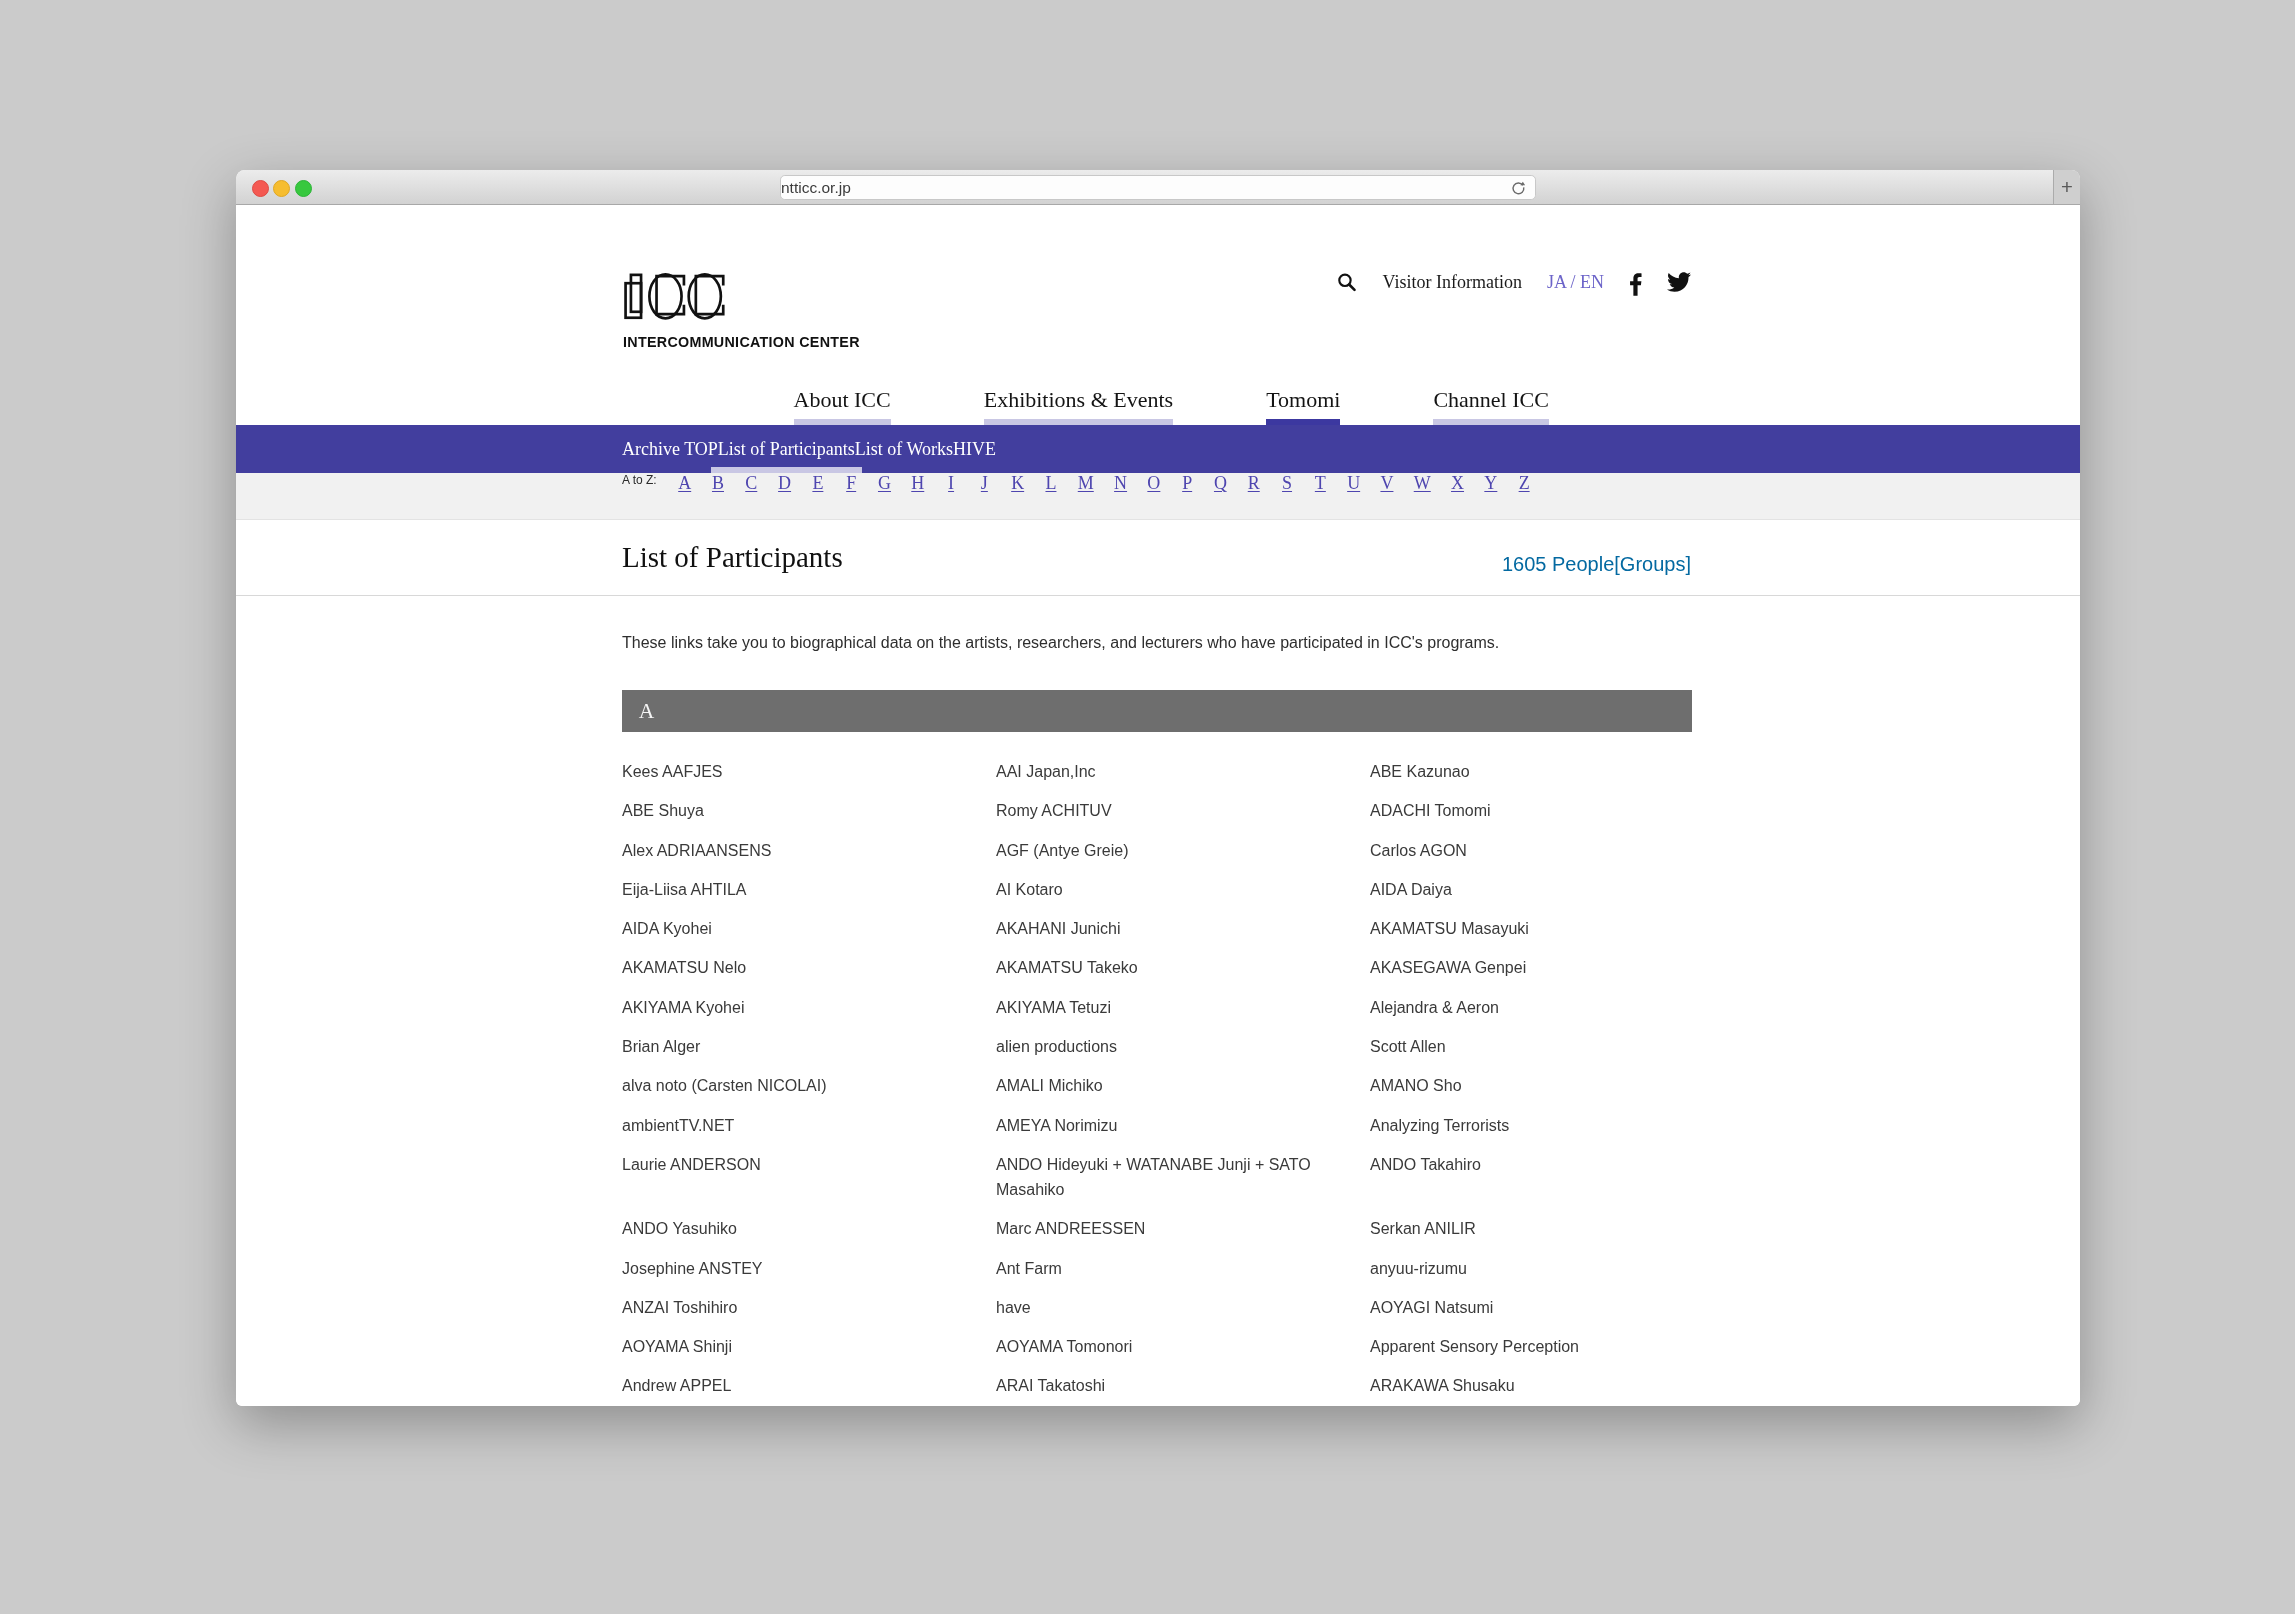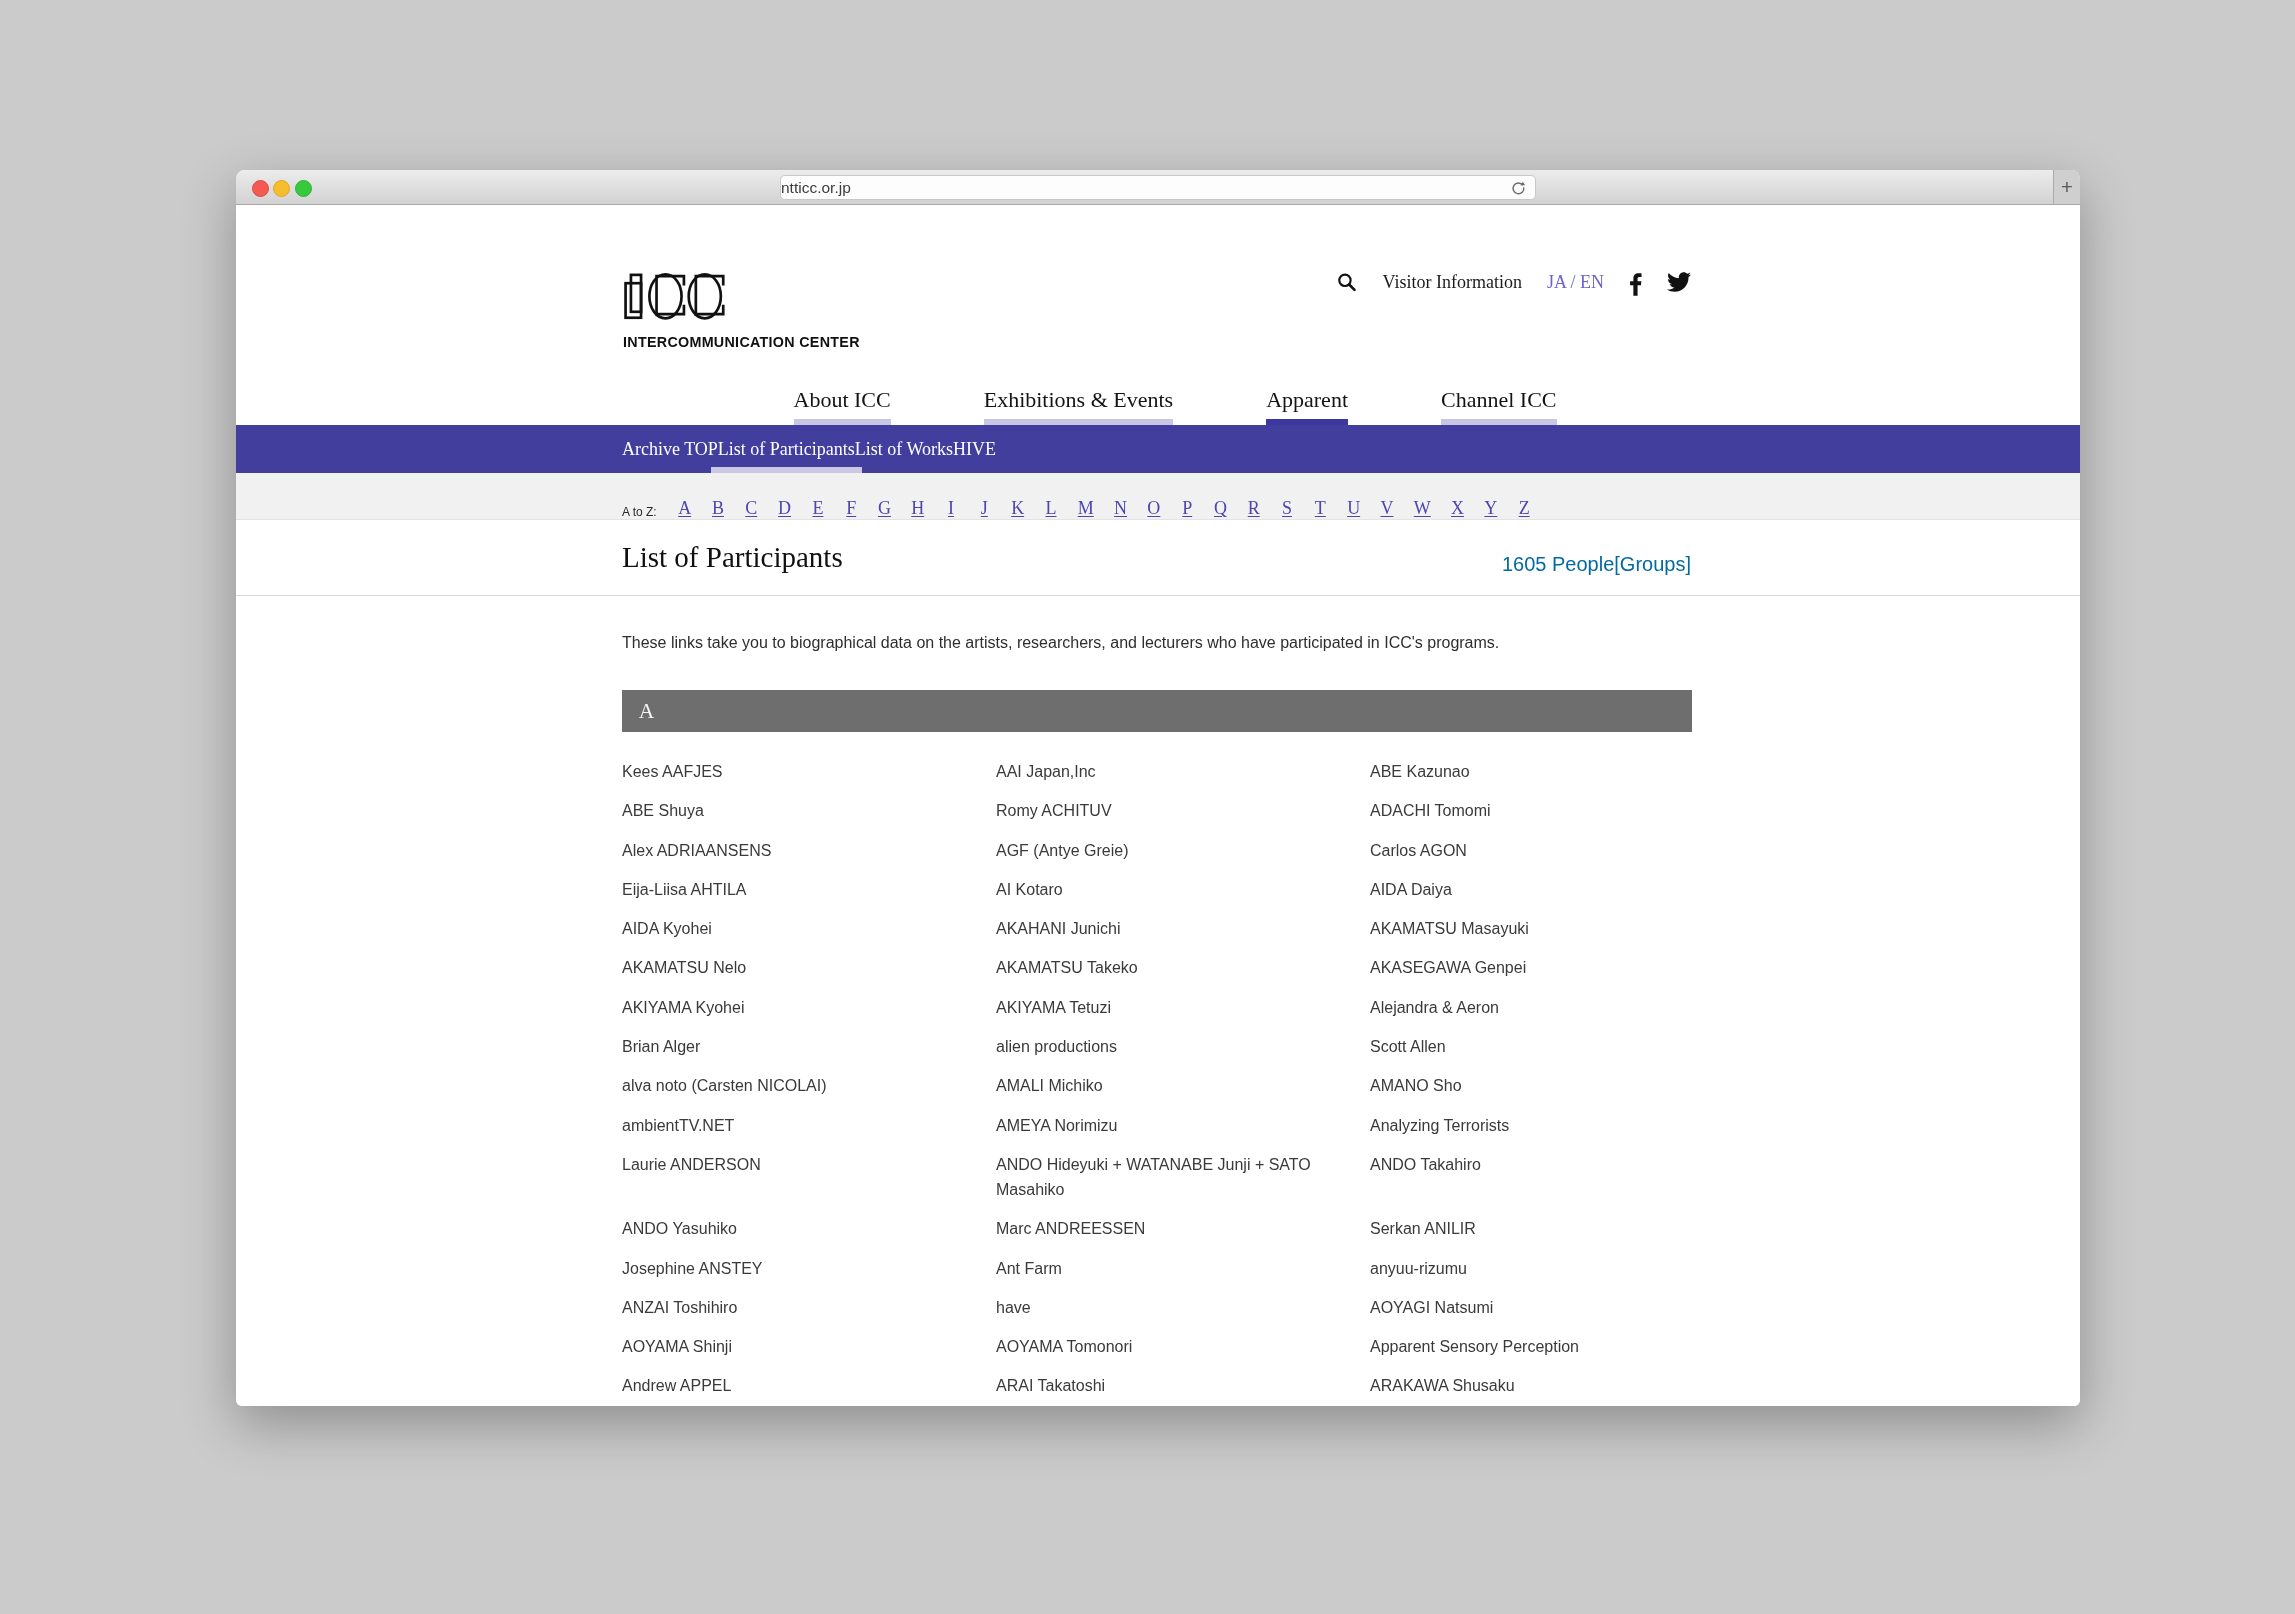--- a/index.html
+++ b/index.html
@@ -45,21 +45,21 @@
 
   
   .subnav{position:absolute;left:0;top:220px;width:100%;height:48px;background:#423e9e;
     display:flex;align-items:center;padding-left:386px;box-sizing:border-box;}
   .subitem{position:relative;font-family:"Liberation Serif",serif;font-size:18px;color:#ffffff;
     height:48px;line-height:48px;}
   .subitem.active::after{content:"";position:absolute;left:-7.2px;right:-7.2px;bottom:0;height:6px;background:#c9c7e4;}
 
   
   .azstrip{position:absolute;left:0;top:268px;width:100%;height:47px;background:#f1f1f1;
-    border-bottom:0.6px solid #e3e3e3;display:flex;align-items:flex-end;padding-left:386px;box-sizing:border-box;}
+    border-bottom:0.6px solid #e3e3e3;display:flex;align-items:flex-start;padding-left:386px;box-sizing:border-box;}
   .azlabel{font-size:12px;color:#2a2a2a;margin-right:21.5px;}
   .letters{display:flex;gap:20.3px;}
   .letter{font-family:"Liberation Serif",serif;font-size:18px;color:#4e45af;
     text-decoration:underline;text-underline-offset:2.4px;text-align:center;min-width:13px;}
 
   
   .pagetitle{position:absolute;left:386px;top:336px;font-family:"Liberation Serif",serif;
     font-size:29px;color:#101010;}
   .count{position:absolute;right:389px;top:348px;font-size:20px;color:#0369a1;}
   .divider{position:absolute;left:0;top:390px;width:100%;height:0;border-bottom:1.2px solid #d8d8d8;}
@@ -143,21 +143,21 @@
       <div class="nav" id="main-nav">
           <div class="tab">
             <span class="tlabel">About ICC</span>
             <span class="bar"></span>
           </div>
           <div class="tab">
             <span class="tlabel">Exhibitions &amp; Events</span>
             <span class="bar"></span>
           </div>
           <div class="tab active">
-            <span class="tlabel">Apparent</span>
+            <span class="tlabel">Tomomi</span>
             <span class="bar"></span>
           </div>
           <div class="tab">
             <span class="tlabel">Channel ICC</span>
             <span class="bar"></span>
           </div>
         </div>
 
       <div class="subnav" id="sub-nav">
           <span class="subitem">Archive TOP</span>

